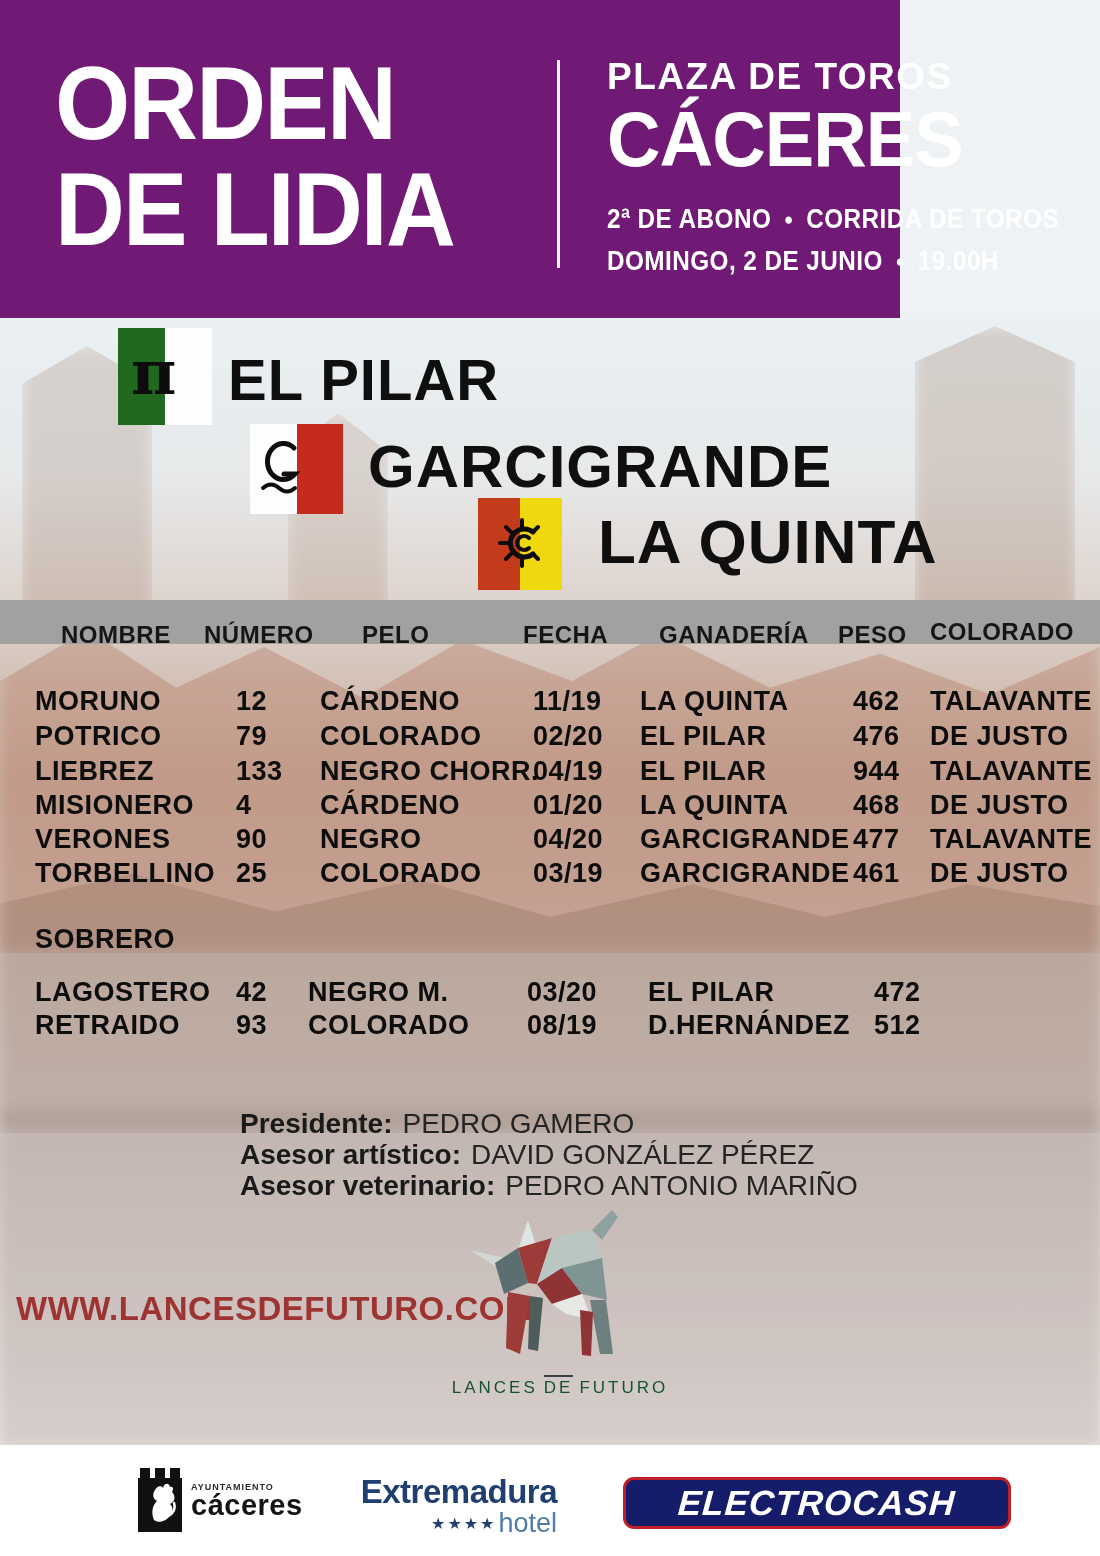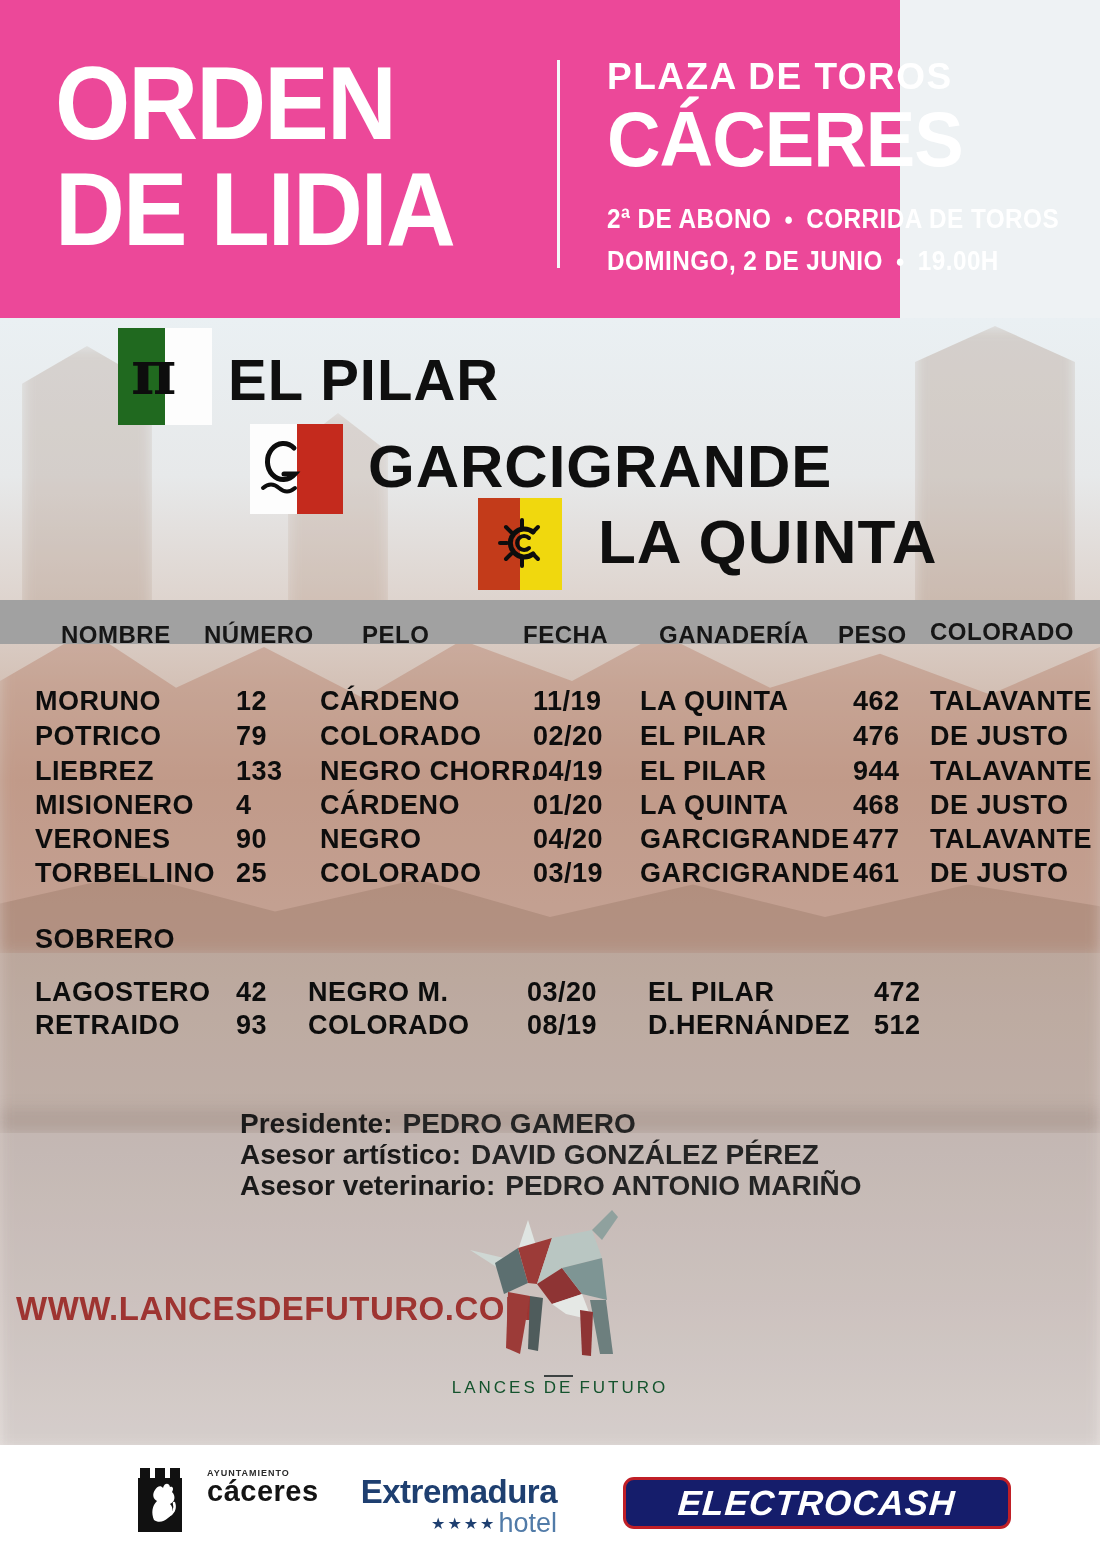--- a/index.html
+++ b/index.html
@@ -18,21 +18,21 @@
   .ph3{left:915px;top:8px;width:160px;height:300px;background:rgba(135,95,70,.22);
        clip-path:polygon(0 12%,50% 0,100% 12%,100% 100%,0 100%);}
   .ph4{left:0;top:295px;width:1100px;height:340px;background:rgba(168,100,74,.30);
        clip-path:polygon(0 20%,8% 5%,16% 22%,24% 10%,33% 25%,42% 8%,52% 20%,60% 6%,
        70% 22%,80% 12%,90% 24%,100% 10%,100% 100%,0 100%);}
   .ph5{left:0;top:545px;width:1100px;height:270px;background:rgba(120,85,70,.22);
        clip-path:polygon(0 15%,12% 4%,25% 18%,38% 6%,50% 20%,63% 8%,75% 20%,88% 8%,100% 16%,100% 100%,0 100%);}
   .ph6{left:0;top:790px;width:1100px;height:340px;background:rgba(110,95,88,.16);}
 
   
-  .header{position:absolute;left:0;top:0;width:900px;height:318px;background:#ec4899;color:#fff;}
+  .header{position:absolute;left:0;top:0;width:900px;height:318px;background:#701a75;color:#fff;}
   .title{position:absolute;left:55px;top:50px;font-size:104px;font-weight:700;
          line-height:106px;letter-spacing:-2px;transform:scaleX(.93);transform-origin:left top;}
   .hdr-divider{position:absolute;left:557px;top:60px;width:3px;height:208px;background:#f4f8fa;}
   .venue{position:absolute;left:607px;top:0;}
   .venue1{position:absolute;left:0;top:56px;font-size:37px;font-weight:700;letter-spacing:1.5px;white-space:nowrap;}
   .venue2{position:absolute;left:0;top:94px;font-size:78px;font-weight:700;letter-spacing:-1px;
           transform:scaleX(.95);transform-origin:left top;white-space:nowrap;}
   .eventline{position:absolute;left:0;font-size:27px;font-weight:700;letter-spacing:.5px;
              transform:scaleX(.9);transform-origin:left top;white-space:nowrap;}
   .ev1{top:204px;} .ev2{top:246px;}
@@ -64,33 +64,33 @@
   .c0{left:35px}.c1{left:236px}.c2{left:320px}.c3{left:533px}.c4{left:640px}.c5{left:853px}.c6{left:930px}
   .r0{top:686px}.r1{top:721px}.r2{top:756px}.r3{top:790px}.r4{top:824px}.r5{top:858px}
   .sobrero-label{position:absolute;left:35px;top:924px;font-size:27px;font-weight:700;color:#0d0d0d;letter-spacing:.5px;}
   .s0{left:35px}.s1{left:236px}.s2{left:308px}.s3{left:527px}.s4{left:648px}.s5{left:874px}
   .sr0{top:977px}.sr1{top:1010px}
 
   
   .official{position:absolute;left:240px;font-size:28px;color:#242424;white-space:nowrap;}
   .o0{top:1108px}.o1{top:1139px}.o2{top:1170px}
   .olabel{font-weight:700;color:#1a1a1a;margin-right:10px;}
-  .ovalue{font-weight:700;}
+  .ovalue{font-weight:400;}
 
   
   .website{position:absolute;left:16px;top:1290px;font-size:33px;font-weight:700;
            color:#9e3431;letter-spacing:.5px;white-space:nowrap;}
   .bull{position:absolute;left:440px;top:1208px;}
   .logo-text{position:absolute;left:420px;top:1378px;width:280px;text-align:center;
              font-size:17px;color:#14532d;letter-spacing:3px;white-space:nowrap;}
   .logo-text .de{border-top:2px solid #3c4242;padding-top:1px;margin:0 6px;}
 
   
   .footer{position:absolute;left:0;top:1445px;width:1100px;height:111px;background:#ffffff;}
-  .ayto{position:absolute;left:138px;top:23px;display:flex;gap:16px;}
+  .ayto{position:absolute;left:138px;top:23px;display:flex;align-items:center;}
   .ayto-text{margin-left:9px;}
   .ayto-l1{font-size:9px;letter-spacing:1px;color:#2b2b2b;font-weight:700;}
   .ayto-l2{font-size:29px;font-weight:700;color:#141414;line-height:26px;letter-spacing:.5px;}
   .extremadura{position:absolute;left:347px;top:28px;width:210px;text-align:right;}
   .ext-l1{font-size:33px;font-weight:700;color:#1e3f70;letter-spacing:-.5px;}
   .ext-l2{font-size:27px;color:#517ba8;line-height:24px;}
   .ext-l2 .stars{font-size:16px;color:#1e3f70;letter-spacing:2px;vertical-align:3px;margin-right:2px;}
   .electrocash{position:absolute;left:623px;top:32px;width:388px;height:52px;background:#151d6b;
                border:3px solid #c01f27;border-radius:11px;box-sizing:border-box;
                display:flex;align-items:center;justify-content:center;}

